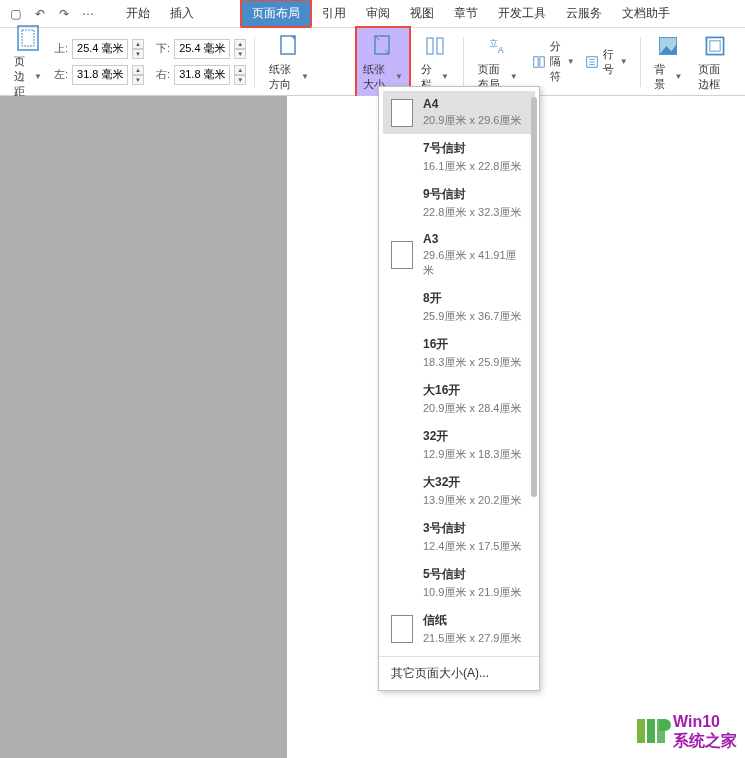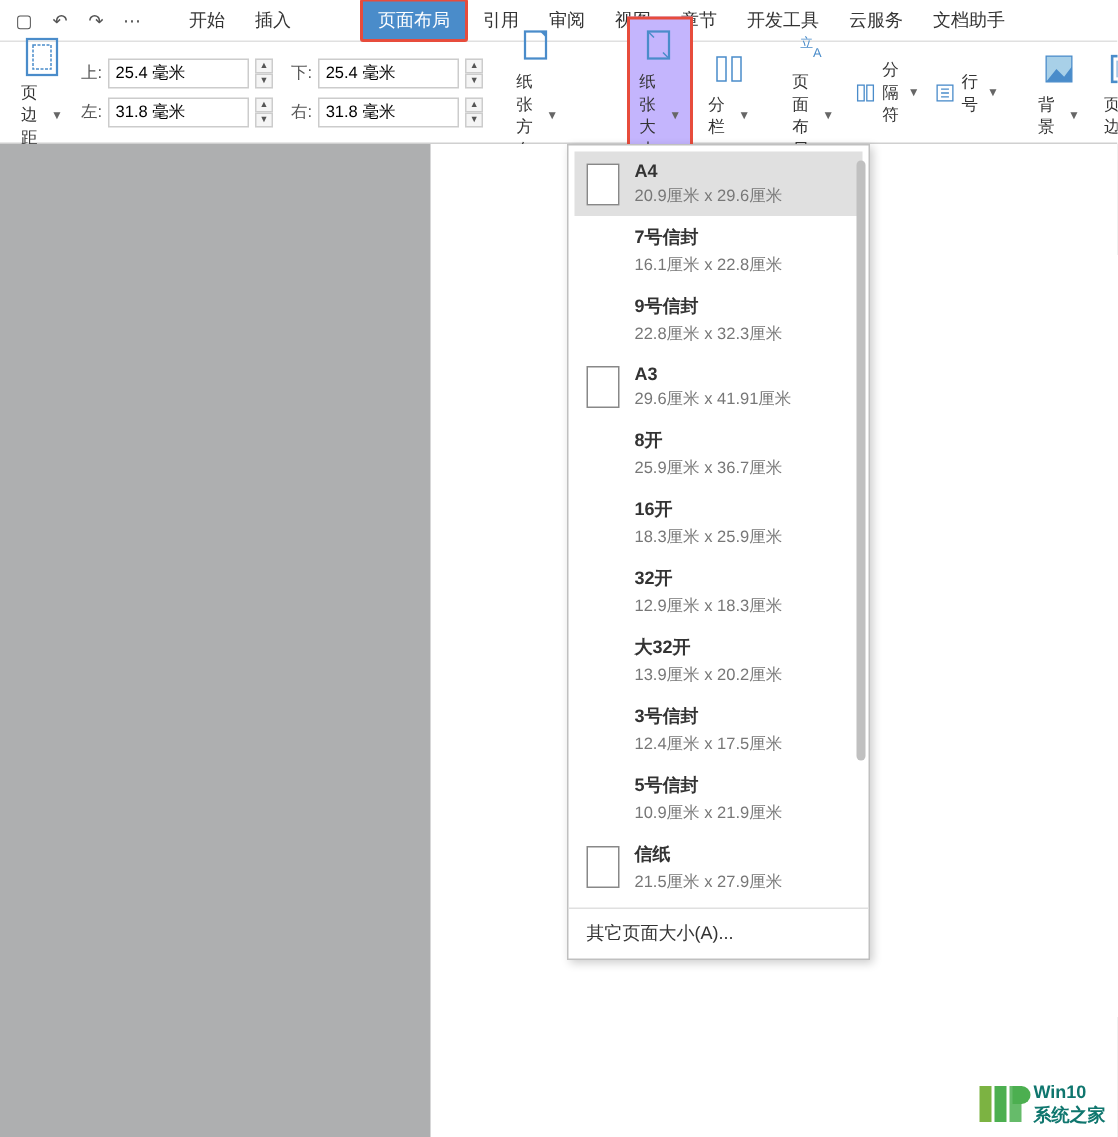--- a/index.html
+++ b/index.html
@@ -13,54 +13,54 @@
     .menu-tab { padding: 4px 10px; font-size: 12px; color: #333; cursor: pointer; }
     .menu-tab.active { background: #4a8cca; color: #fff; border-radius: 2px; }
     .highlight-red { border: 2px solid #e74c3c; margin-left: 36px; }
     
     .ribbon { height: 68px; display: flex; align-items: center; padding: 4px 8px; border-bottom: 1px solid #d0d0d0; background: #fff; gap: 4px; }
     .ribbon-group-v { display: flex; gap: 2px; }
     
     .margin-group { display: flex; align-items: center; }
     .margin-labels { display: flex; flex-direction: column; gap: 6px; font-size: 11px; color: #555; margin-left: 6px; }
     .margin-row { display: flex; align-items: center; gap: 4px; }
-    .margin-input { width: 94px; height: 20px; font-size: 11px; padding: 0 4px; border: 1px solid #ccc; }
+    .margin-input { width: 56px; height: 20px; font-size: 11px; padding: 0 4px; border: 1px solid #ccc; }
     .spinner { display: flex; flex-direction: column; }
     .spin-btn { width: 12px; height: 10px; font-size: 6px; line-height: 1; border: 1px solid #ccc; background: #f5f5f5; cursor: pointer; display: flex; align-items: center; justify-content: center; }
     
     .sep { width: 1px; height: 50px; background: #ddd; margin: 0 4px; }
     
     .tool-btn { display: flex; flex-direction: column; align-items: center; padding: 4px 6px; cursor: pointer; font-size: 11px; color: #333; }
     .tool-icon { width: 28px; height: 28px; margin-bottom: 2px; display: flex; align-items: center; justify-content: center; }
     .tool-label { display: flex; align-items: center; gap: 2px; }
     .dropdown-arrow { font-size: 8px; color: #666; }
     
     .small-tool { display: flex; align-items: center; gap: 4px; font-size: 11px; color: #333; padding: 2px 4px; cursor: pointer; }
     .small-tool-icon { width: 16px; height: 16px; display: flex; align-items: center; justify-content: center; }
     
     .doc-area { position: absolute; top: 96px; left: 0; right: 0; bottom: 0; background: #aeafb0; display: flex; }
     .doc-page { position: absolute; left: 287px; top: 0; width: 458px; height: 662px; background: #fff; }
     
-    .paper-dropdown { position: absolute; left: 378px; top: 96px; width: 202px; background: #fff; border: 1px solid #c0c0c0; box-shadow: 2px 2px 6px rgba(0,0,0,0.2); z-index: 100; }
+    .paper-dropdown { position: absolute; left: 378px; top: 86px; width: 162px; background: #fff; border: 1px solid #c0c0c0; box-shadow: 2px 2px 6px rgba(0,0,0,0.2); z-index: 100; }
     .paper-list { max-height: 620px; overflow-y: auto; padding: 4px; }
     .paper-item { display: flex; align-items: center; padding: 6px 8px; cursor: pointer; gap: 10px; }
     .paper-item.selected { background: #e0e0e0; }
     .paper-icon { width: 22px; height: 28px; border: 1px solid #888; flex-shrink: 0; background: #fff; }
     .paper-icon.blank { border: none; }
     .paper-info { flex: 1; }
     .paper-name { font-size: 12px; font-weight: bold; color: #333; }
     .paper-dims { font-size: 11px; color: #777; margin-top: 2px; }
     .paper-footer { padding: 8px 12px; border-top: 1px solid #e0e0e0; font-size: 12px; color: #333; cursor: pointer; }
     
     .scroll-indicator { position: absolute; right: 2px; top: 10px; width: 6px; height: 400px; background: #c0c0c0; border-radius: 3px; }
     
     .watermark { position: absolute; right: 8px; bottom: 8px; display: flex; align-items: center; gap: 6px; }
     .wm-logo { display: flex; }
     .wm-bar { width: 8px; height: 24px; margin-right: 2px; }
-    .wm-text { font-size: 12px; font-weight: bold; color: #0f766e; line-height: 1.2; }
+    .wm-text { font-size: 16px; font-weight: bold; color: #a21caf; line-height: 1.2; }
     
     .page-icon-svg { width: 24px; height: 28px; }
     .col-icon-svg { width: 20px; height: 20px; }
   </style>
 </head>
 <body>
 
 <div class="top-bar">
   <div class="top-icons">
     <div class="top-icon">▢</div>
@@ -282,20 +282,27 @@
       <div class="paper-item">
         <div class="paper-icon blank"></div>
         <div class="paper-info">
           <div class="paper-name">16开</div>
           <div class="paper-dims">18.3厘米  x  25.9厘米</div>
         </div>
       </div>
       <div class="paper-item">
         <div class="paper-icon blank"></div>
         <div class="paper-info">
+          <div class="paper-name">大16开</div>
+          <div class="paper-dims">20.9厘米  x  28.4厘米</div>
+        </div>
+      </div>
+      <div class="paper-item">
+        <div class="paper-icon blank"></div>
+        <div class="paper-info">
           <div class="paper-name">32开</div>
           <div class="paper-dims">12.9厘米  x  18.3厘米</div>
         </div>
       </div>
       <div class="paper-item">
         <div class="paper-icon blank"></div>
         <div class="paper-info">
           <div class="paper-name">大32开</div>
           <div class="paper-dims">13.9厘米  x  20.2厘米</div>
         </div>

